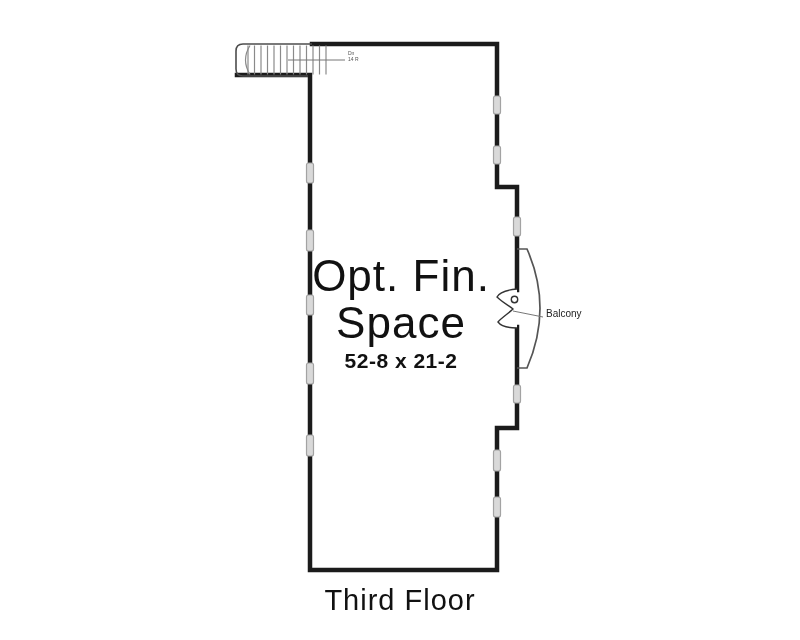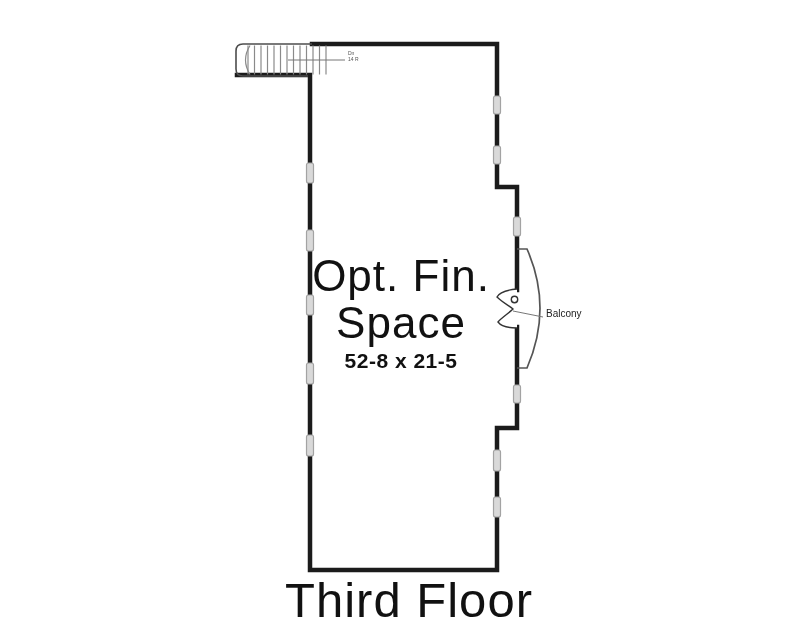--- a/index.html
+++ b/index.html
@@ -37,24 +37,24 @@
     letter-spacing: 1px;
   }
   .room-dims {
     font-size: 21px;
     line-height: 23px;
     margin-top: 3px;
     font-weight: bold;
     letter-spacing: 0.5px;
   }
   #plan-title {
-    left: 409px;
+    left: 400px;
     top: 578px;
     transform: translateX(-50%);
-    font-size: 49px;
+    font-size: 29px;
     line-height: 44px;
     letter-spacing: 1px;
   }
   #balcony-label {
     left: 546px;
     top: 309px;
     font-size: 10px;
     line-height: 10px;
     color: #222222;
   }
@@ -153,21 +153,21 @@
       <path class="balcony-line" d="M517,249 H527 Q553,308 527,368 H517"></path>
       <path class="door" d="M517,289 C506,290 499,293 497,297 C503,303 510,306 513,309 C509,313 501,318 498,322 C501,326 509,328 517,328"></path>
       <circle class="door" cx="514.5" cy="299.5" r="3.2"></circle>
       <line class="leader" x1="513" y1="311" x2="543" y2="317"></line>
     </g>
   </svg>
 
   <div class="label" id="room-label">
     <div class="room-name-line">Opt. Fin.</div>
     <div class="room-name-line">Space</div>
-    <div class="room-dims">52-8 x 21-5</div>
+    <div class="room-dims">52-8 x 21-2</div>
   </div>
 
   <div class="label" id="balcony-label">Balcony</div>
 
   <div class="label" id="stair-label">
     <div>Dn</div>
     <div>14 R</div>
   </div>
 
   <div class="label" id="plan-title">Third Floor</div>

